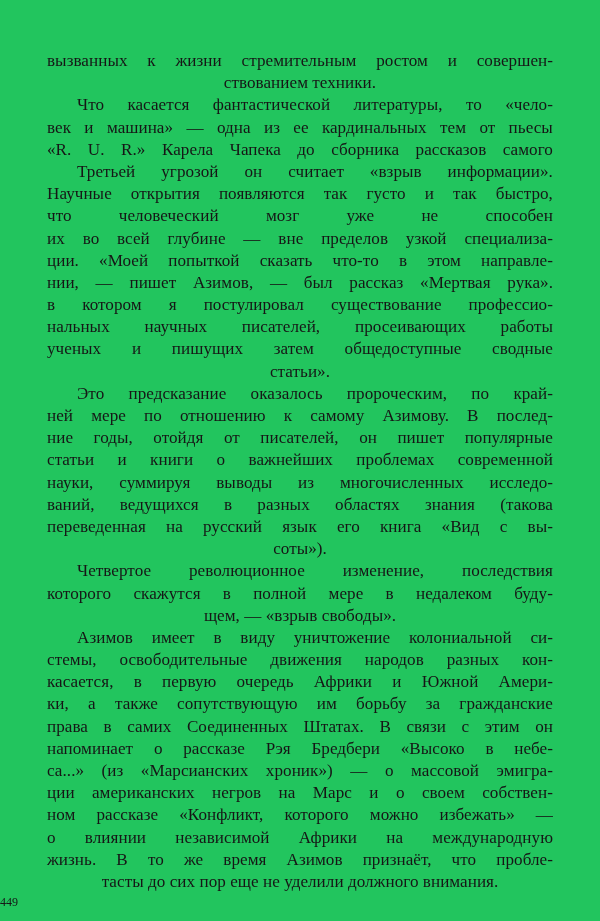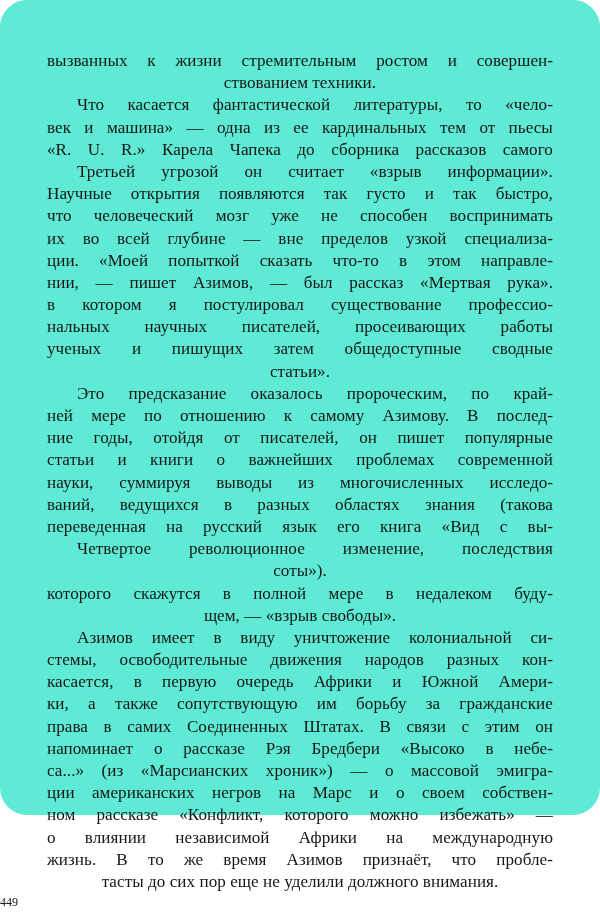--- a/index.html
+++ b/index.html
@@ -13,23 +13,22 @@
     height: 921px;
     overflow: hidden;
     font-family: "Liberation Serif", "DejaVu Serif", serif;
     color: #161616;
     -webkit-font-smoothing: antialiased;
   }
 
   .page {
     position: relative;
     width: 600px;
-    height: 815px;
-    background: #5eead4;
-    border-radius: 27px;
+    height: 921px;
+    background: #22c55e;
   }
 
   .text-block {
     position: absolute;
     left: 47px;
     top: 50px;
     width: 506px;
   }
 
   
@@ -143,21 +142,20 @@
         <span>так</span>
         <span>быстро,</span>
       </div>
       <div class="line just">
         <span>что</span>
         <span>человеческий</span>
         <span>мозг</span>
         <span>уже</span>
         <span>не</span>
         <span>способен</span>
-        <span>воспринимать</span>
       </div>
       <div class="line just">
         <span>их</span>
         <span>во</span>
         <span>всей</span>
         <span>глубине</span>
         <span>—</span>
         <span>вне</span>
         <span>пределов</span>
         <span>узкой</span>
@@ -267,27 +265,27 @@
         <span>переведенная</span>
         <span>на</span>
         <span>русский</span>
         <span>язык</span>
         <span>его</span>
         <span>книга</span>
         <span>«Вид</span>
         <span>с</span>
         <span>вы-</span>
       </div>
+      <div class="line flush">соты»).</div>
       <div class="line indent just">
         <span>Четвертое</span>
         <span>революционное</span>
         <span>изменение,</span>
         <span>последствия</span>
       </div>
-      <div class="line flush">соты»).</div>
       <div class="line just">
         <span>которого</span>
         <span>скажутся</span>
         <span>в</span>
         <span>полной</span>
         <span>мере</span>
         <span>в</span>
         <span>недалеком</span>
         <span>буду-</span>
       </div>

